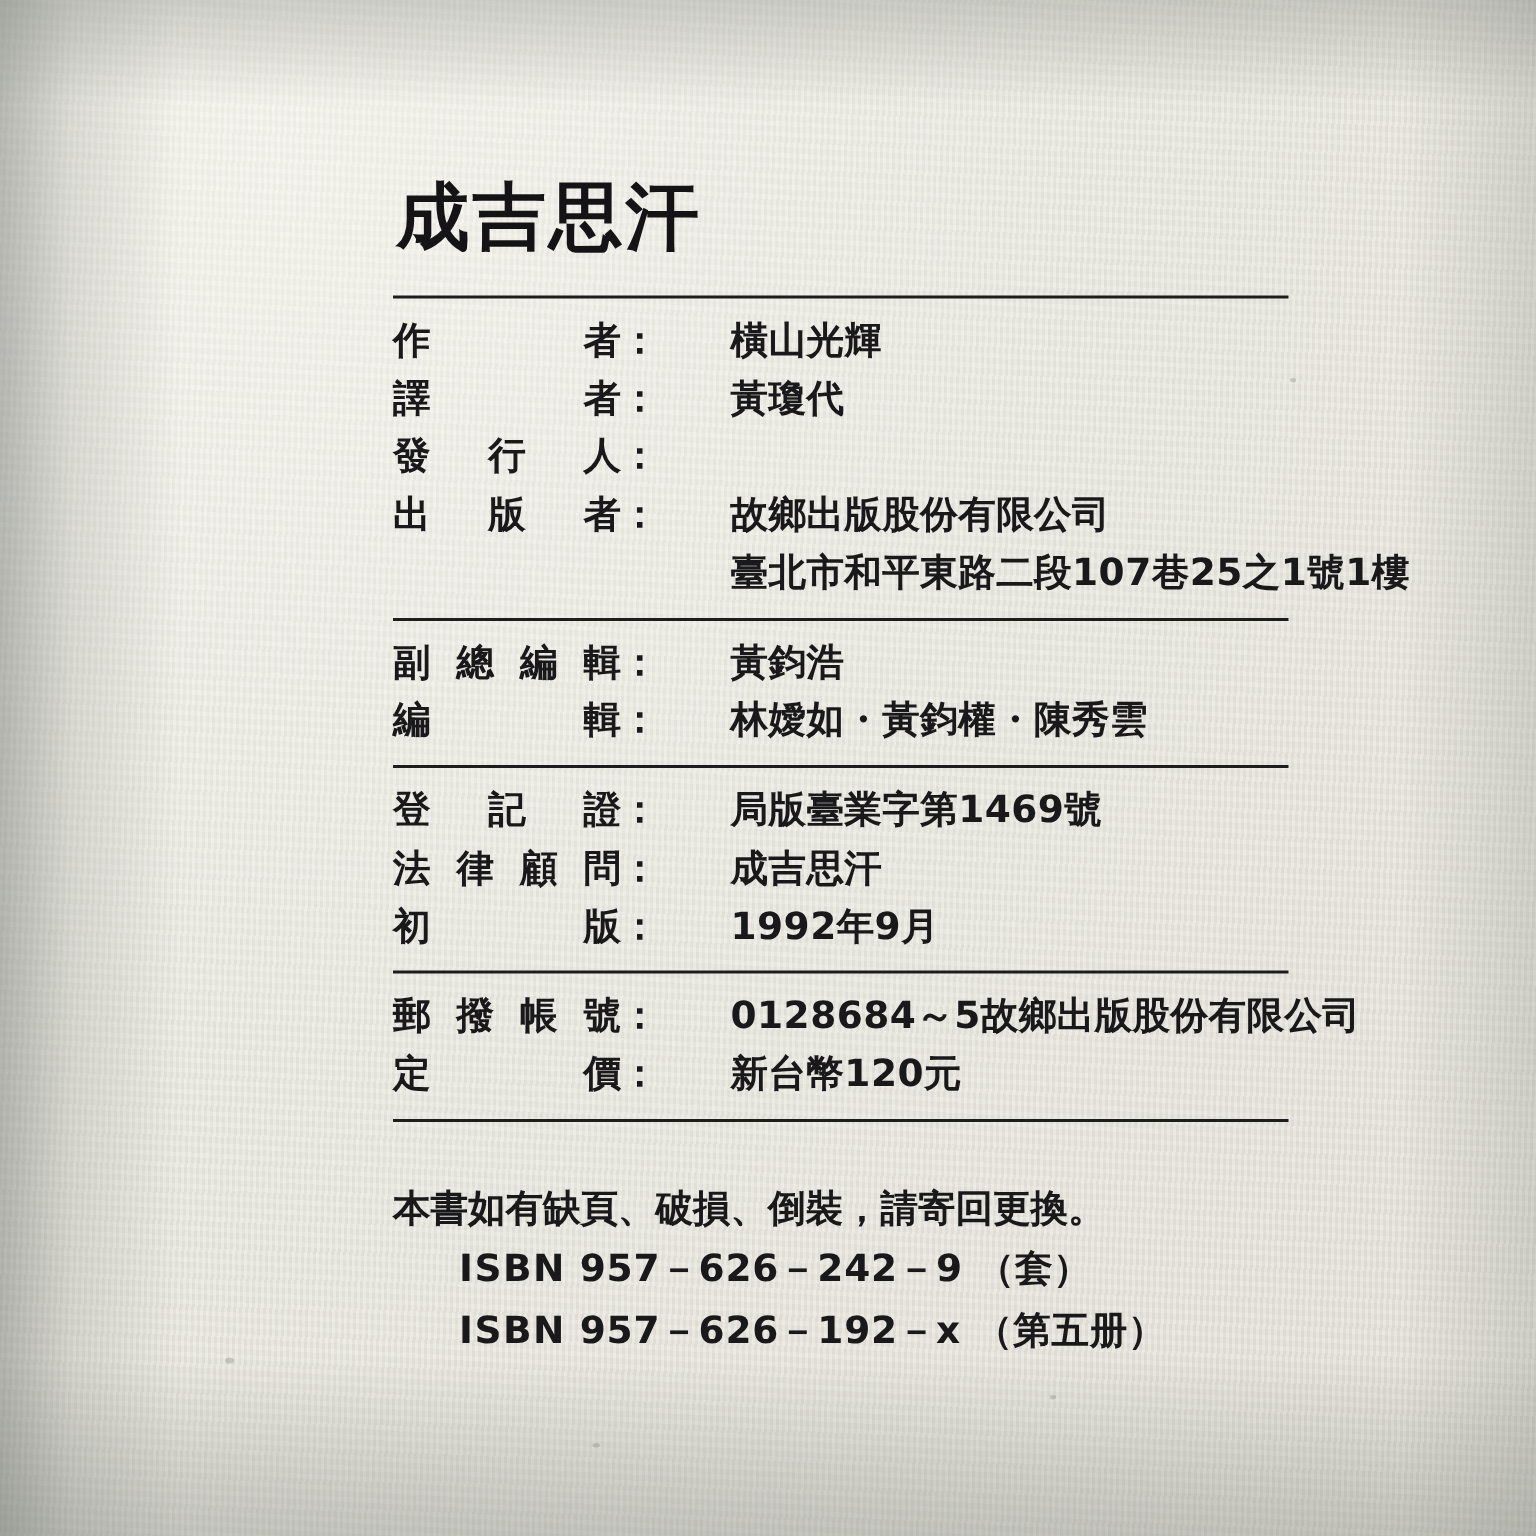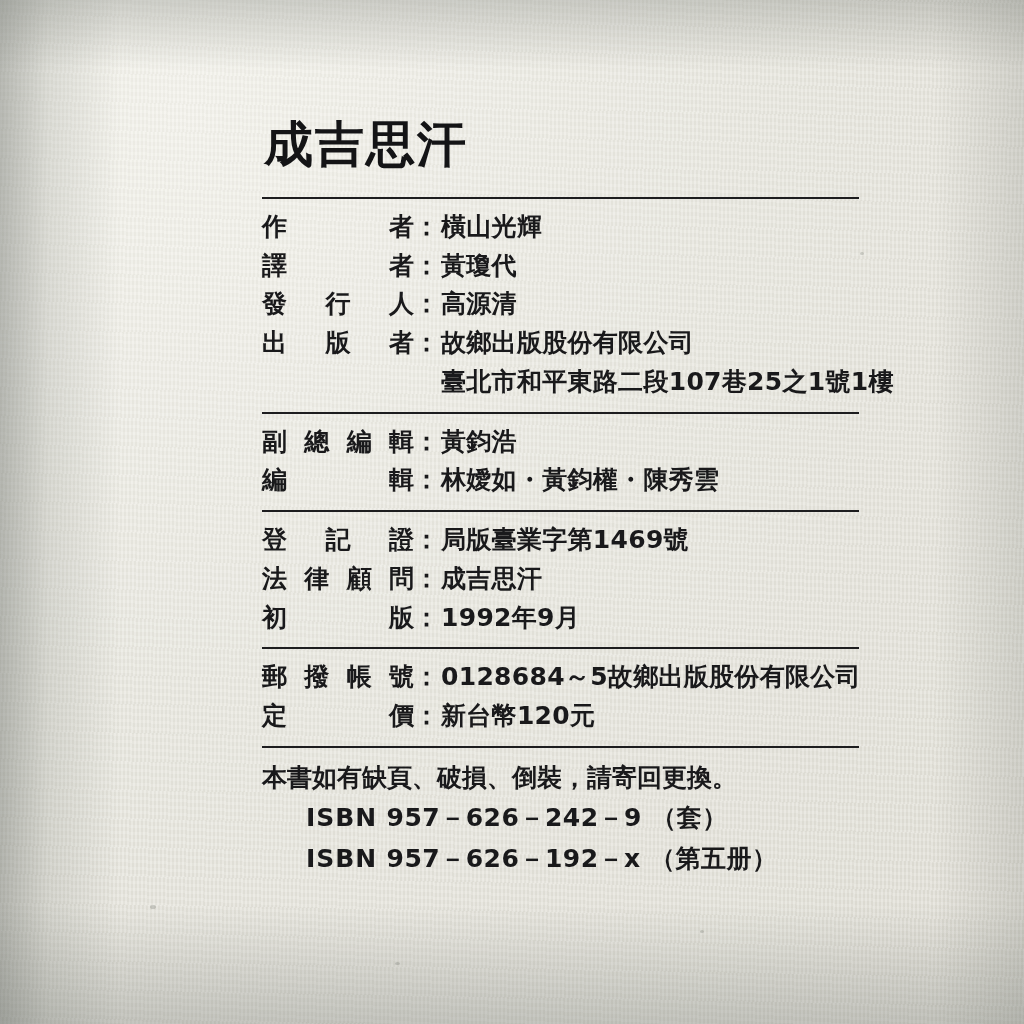--- a/index.html
+++ b/index.html
@@ -116,30 +116,32 @@
   .row .label span { display: inline-block; }
   .row .colon {
     flex: 0 0 auto;
     font-weight: bold;
     padding-right: 2px;
   }
   .row .value {
     flex: 1 1 auto;
     font-weight: bold;
     letter-spacing: .3px;
+    margin-left: 46px;
   }
   .row.cont .label { visibility: hidden; }
   .row.cont .colon { visibility: hidden; }
 
   .note {
     font-size: 25px;
     font-weight: bold;
     line-height: 1.62;
     padding-top: 10px;
     white-space: nowrap;
+    margin-top: 28px;
   }
   .isbn {
     font-size: 25px;
     font-weight: bold;
     line-height: 1.62;
     white-space: nowrap;
     letter-spacing: .5px;
   }
   .isbn .tag { letter-spacing: 1px; margin-left: 44px; }
 </style>
@@ -172,21 +174,20 @@
           <span class="colon">：</span>
           <span class="value">黃瓊代</span>
         </div>
         <div class="row">
           <span class="label">
             <span>發</span>
             <span>行</span>
             <span>人</span>
           </span>
           <span class="colon">：</span>
-          <span class="value">高源清</span>
         </div>
         <div class="row">
           <span class="label">
             <span>出</span>
             <span>版</span>
             <span>者</span>
           </span>
           <span class="colon">：</span>
           <span class="value">故鄉出版股份有限公司</span>
         </div>

